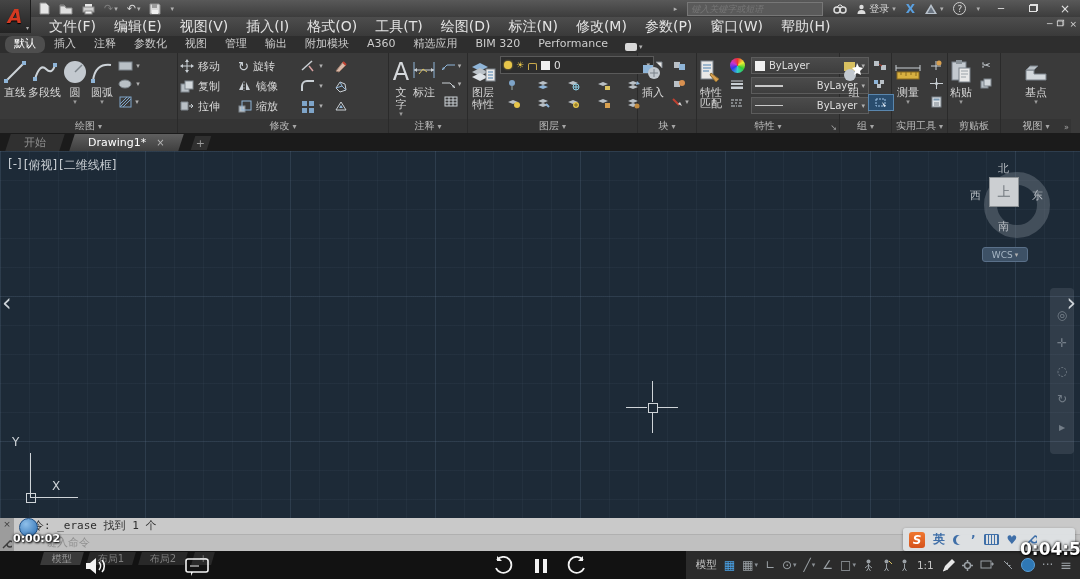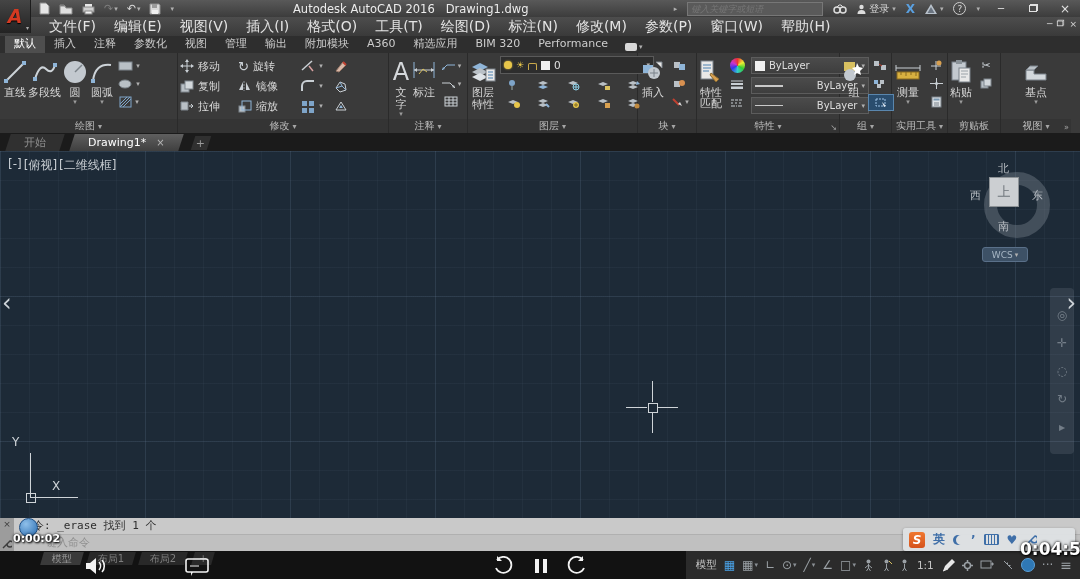--- a/index.html
+++ b/index.html
@@ -35,21 +35,21 @@
            background:linear-gradient(#4d4d4d,#3a3a3a);display:flex;align-items:center;
            padding-left:40px;box-sizing:border-box;}
   .menuitem{font-size:14px;color:#e3e3e3;padding:0 9px;}
   .docwin{position:absolute;right:3px;top:19px;display:flex;gap:4px;align-items:center;}
   .docwin span{font-size:9px;color:#d6d6d6;}
 
   
   .rtabs{position:absolute;left:0;top:36px;width:1080px;height:17px;background:#2e2e2e;
          display:flex;align-items:flex-end;padding-left:5px;box-sizing:border-box;}
   .rtab{font-size:11px;color:#cdcdcd;padding:1px 9px 2px;line-height:14px;}
-  .rtab.active{background:#4e4e4e;color:#fff;}
+  .rtab.active{background:#4e4e4e;color:#fff;border-radius:7px;}
   .rdisplay{margin-left:8px;display:flex;align-items:center;gap:2px;padding-bottom:2px;}
   .rdisplay .cap{width:12px;height:8px;background:#d9d9d9;border-radius:2px;display:inline-block;}
   .ddg{font-size:7px;color:#b0b0b0;}
 
   
   .ribbon{position:absolute;left:0;top:53px;width:1080px;height:80px;background:#3a3a3a;
           display:flex;}
   .panel{position:relative;height:80px;border-right:1px solid #2a2a2a;box-sizing:border-box;
          display:flex;flex-direction:column;}
   .pbody{flex:1;display:flex;padding:1px 2px 0;}
@@ -228,21 +228,20 @@
         </span>
       <span class="qbtn">
         <svg width="12" height="12" viewBox="0 0 12 12">
             <path d="M1 1h9l1 1v9H1z" fill="#d8d8d8" stroke="#8a8a8a"></path>
             <rect x="3" y="1" width="5" height="4" fill="#9a9a9a"></rect>
             <rect x="3" y="7" width="6" height="4" fill="#f0f0f0"></rect>
           </svg>
         </span>
       <span class="ddg">▾</span>
     </div>
-    <span class="ttl">Autodesk AutoCAD 2016   Drawing1.dwg</span>
     <div class="tb-right">
       <span class="ddg">▸</span>
       <input class="searchbox" placeholder="键入关键字或短语" style="">
       <span class="tb-ic">
         <svg width="14" height="10" viewBox="0 0 14 10">
             <circle cx="4" cy="6" r="3" fill="none" stroke="#dcdcdc" stroke-width="1.5"></circle>
             <circle cx="10" cy="6" r="3" fill="none" stroke="#dcdcdc" stroke-width="1.5"></circle>
             <path d="M4 3l2-2h2l2 2" fill="none" stroke="#dcdcdc"></path>
           </svg>
         </span>

